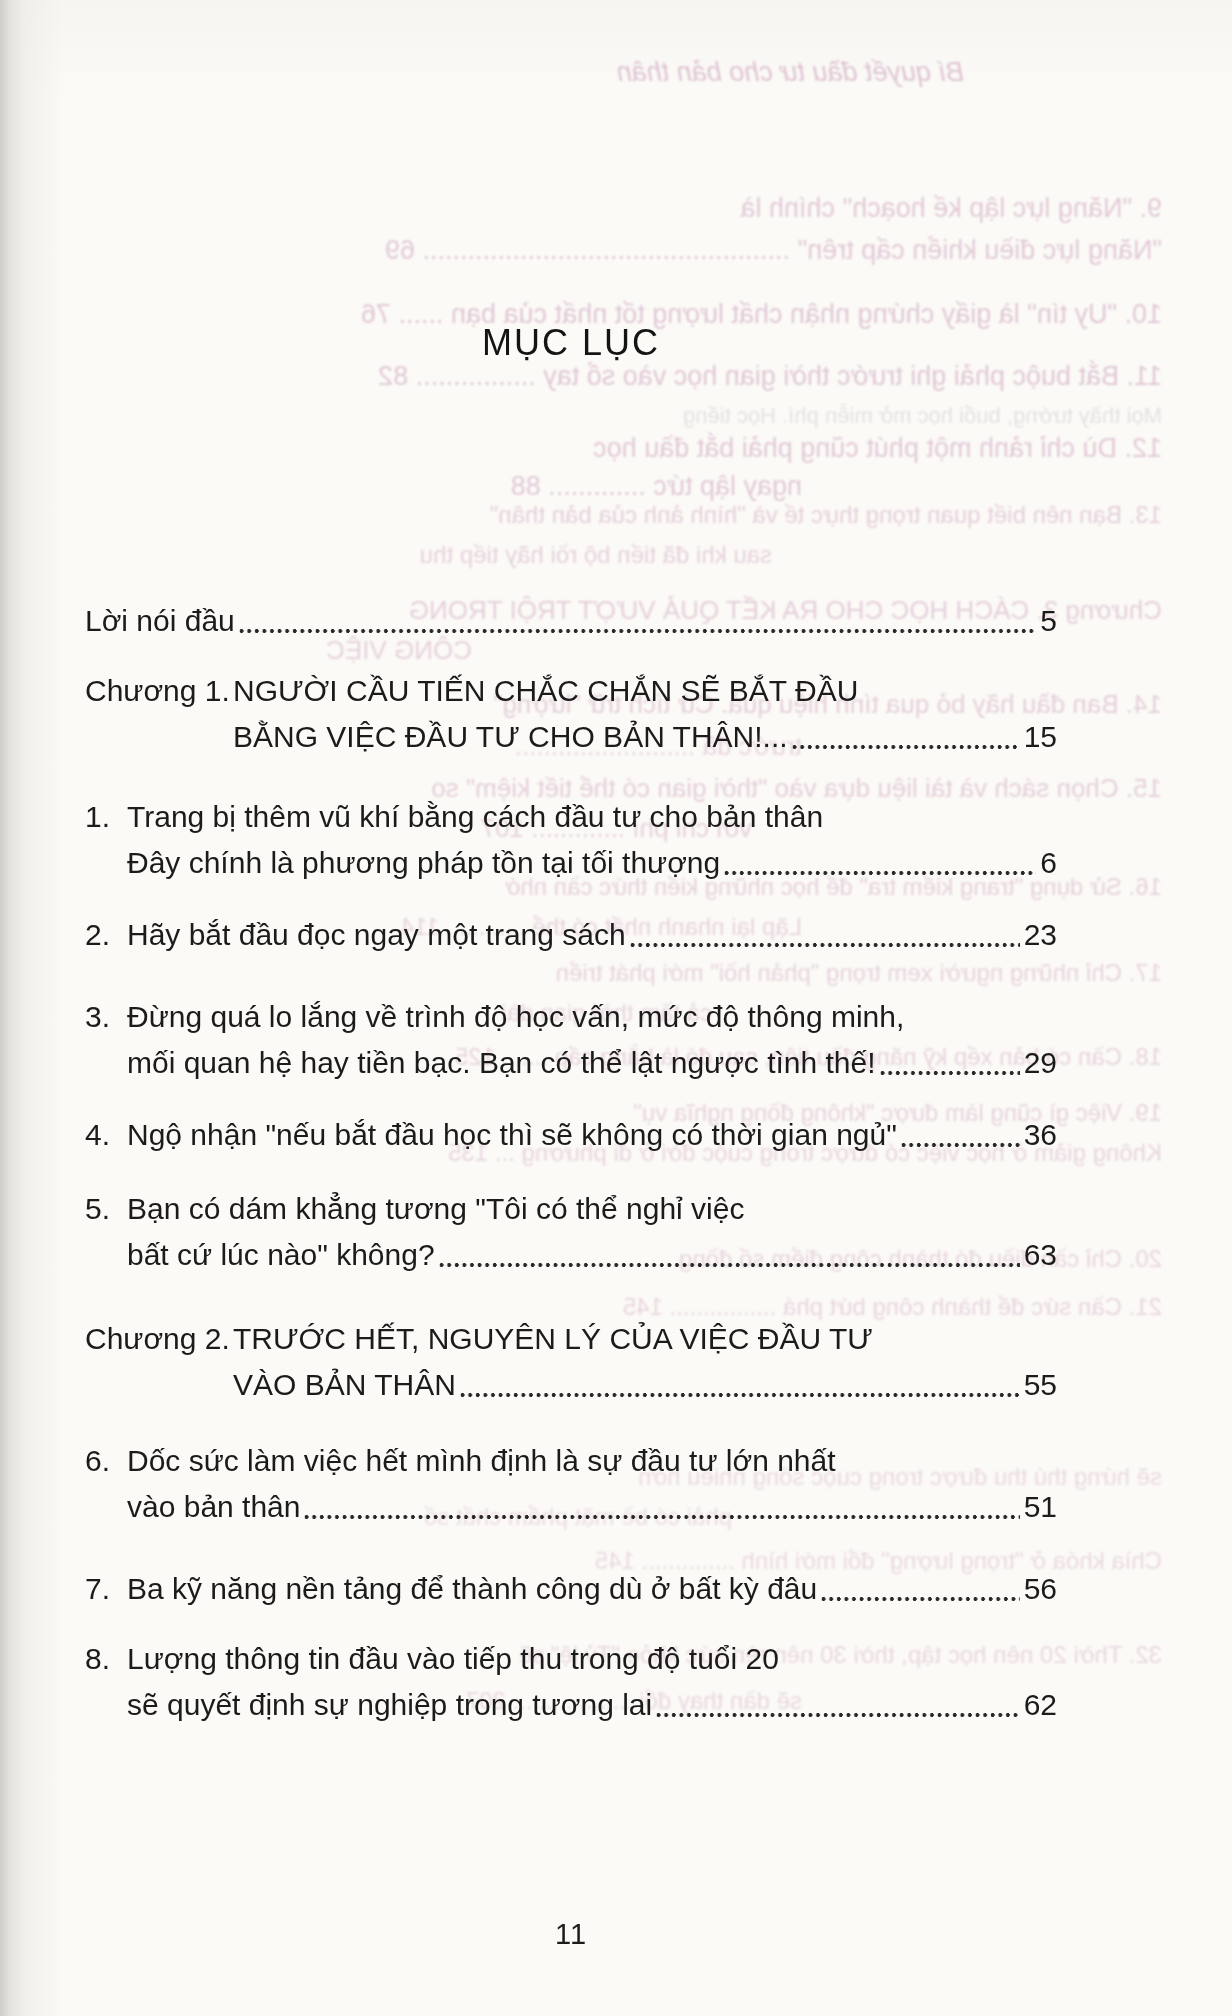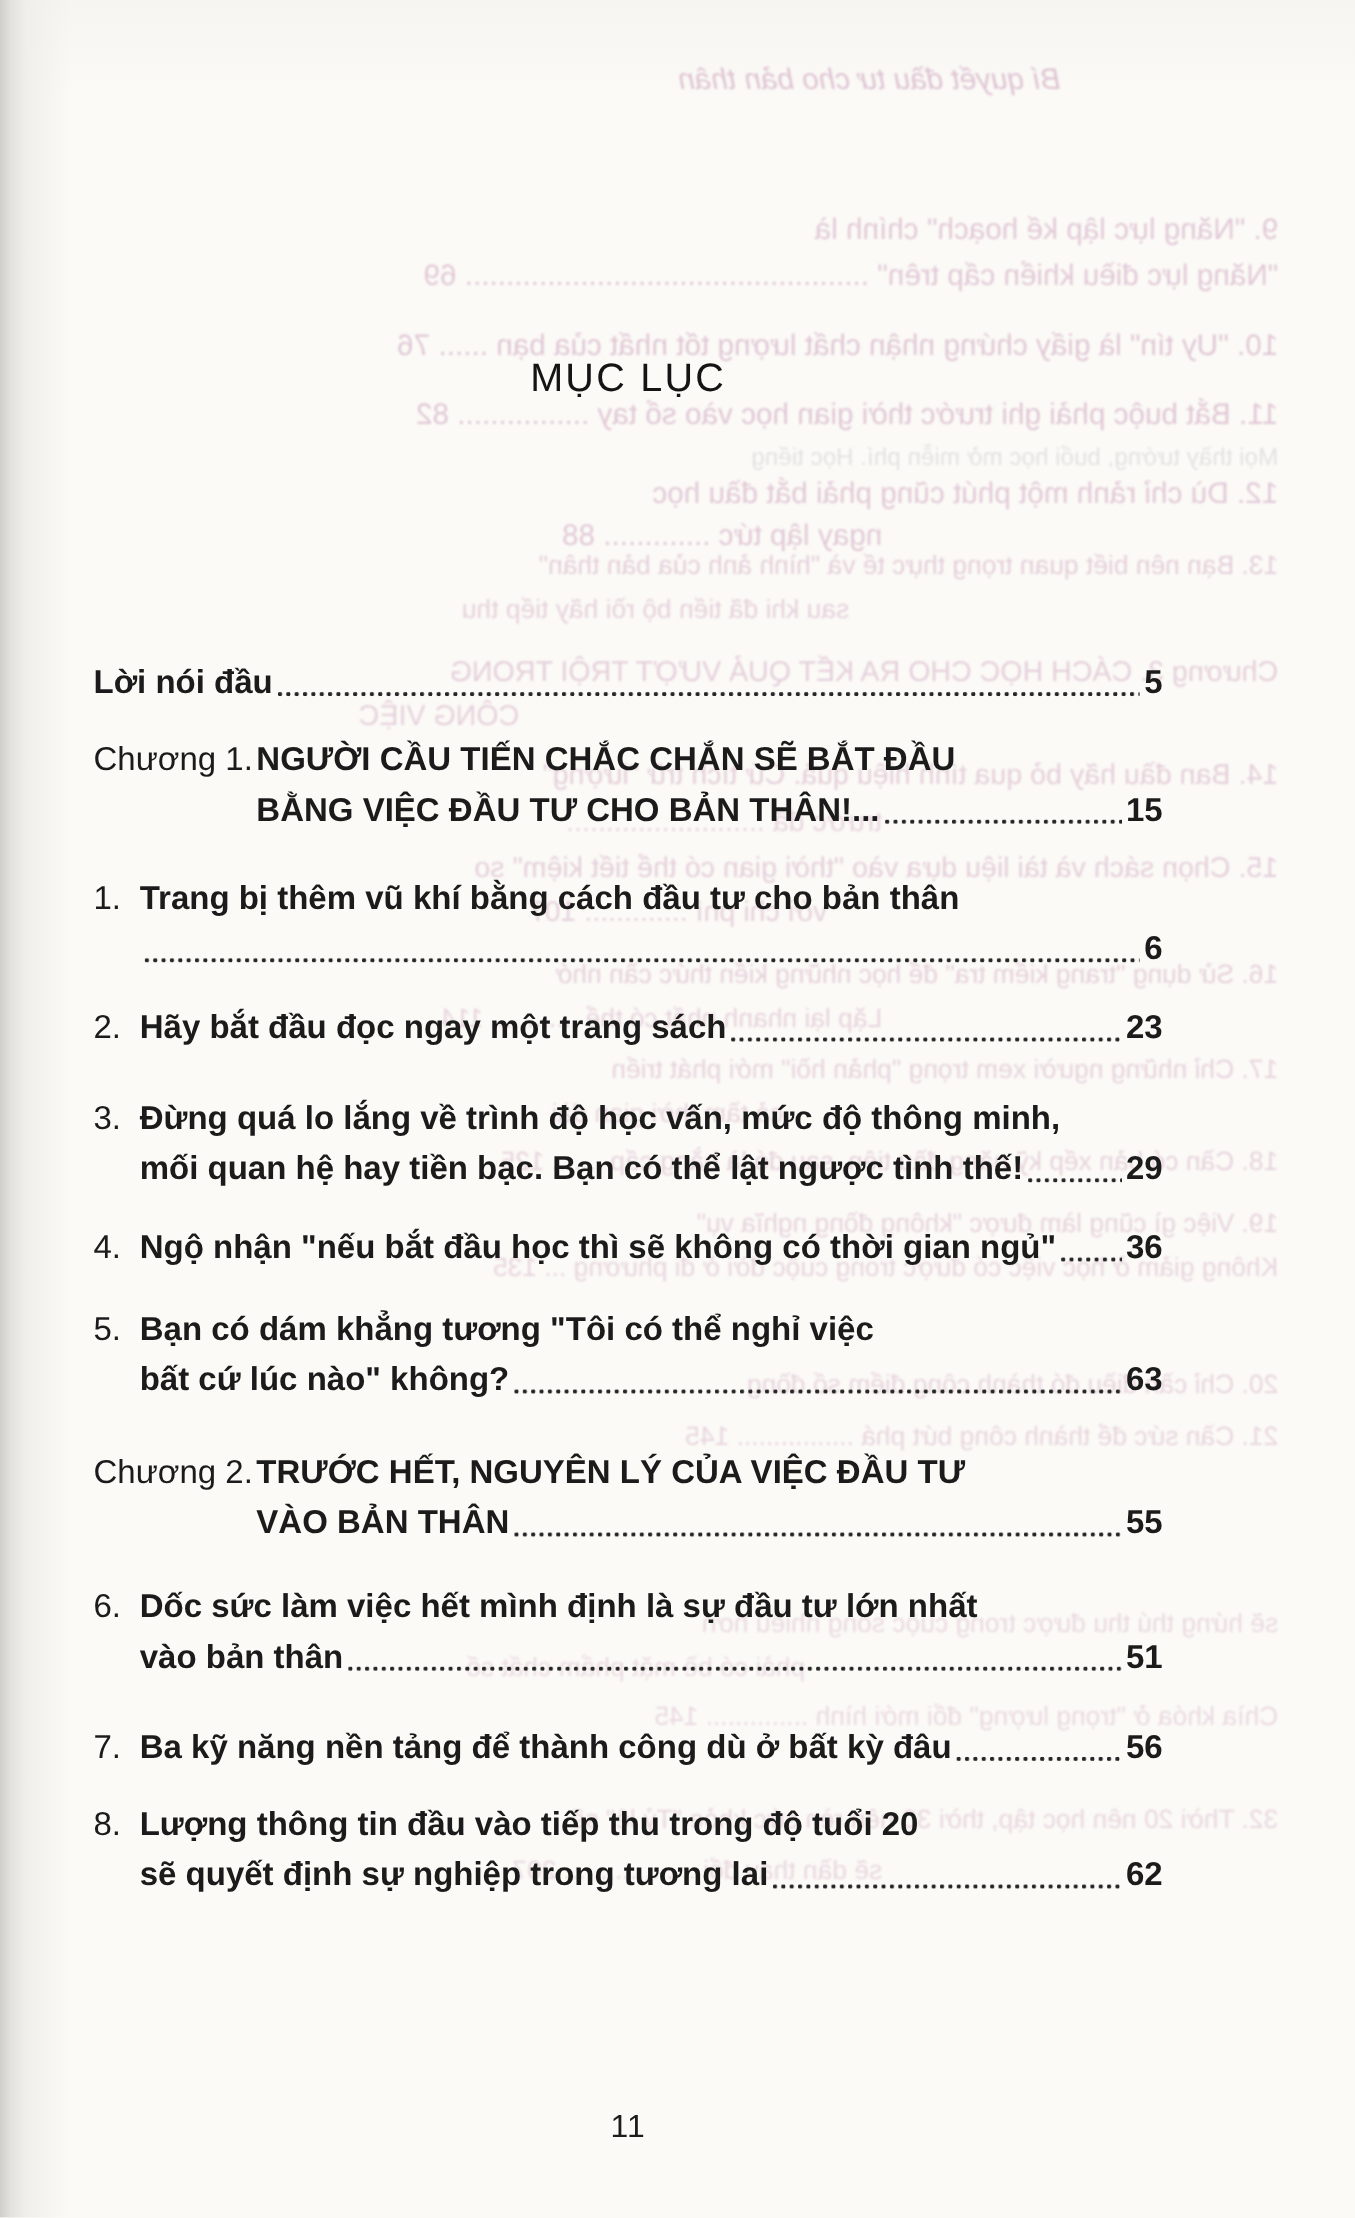--- a/index.html
+++ b/index.html
@@ -31,21 +31,21 @@
     color:#141414;font-weight:500;
   }
   .toc{
     position:absolute;top:598px;left:85px;width:972px;
     color:#1b1b1b;font-size:30px;line-height:46px;
   }
   .entry{position:relative;}
   .entry.item{padding-left:42px;}
   .entry.chapter{padding-left:148px;}
   .entry .num{position:absolute;left:0;top:0;white-space:nowrap;}
-  .line{display:flex;align-items:baseline;font-weight:bold;}
+  .line{display:flex;align-items:baseline;}
   .text{white-space:pre-wrap;}
   .leader{
     flex:1 1 auto;min-width:30px;height:12px;align-self:flex-end;
     margin:0 4px 7px 3px;
     background-image:radial-gradient(circle at 3.5px 6px,#262626 1.7px,rgba(0,0,0,0) 2.2px);
     background-size:7.6px 12px;background-repeat:repeat-x;
   }
   .page-col{white-space:nowrap;}
   
   .toc .entry:nth-child(2){margin-top:24px;}
@@ -123,20 +123,21 @@
         <span class="leader"></span>
         <span class="page-col">15</span>
       </div>
     </div>
     <div class="entry item">
       <span class="num">1.</span>
       <div class="line">
         <span class="text">Trang bị thêm vũ khí bằng cách đầu tư cho bản thân</span>
       </div>
       <div class="line">
+        <span class="text">Đây chính là phương pháp tồn tại tối thượng</span>
         <span class="leader"></span>
         <span class="page-col">6</span>
       </div>
     </div>
     <div class="entry item">
       <span class="num">2.</span>
       <div class="line">
         <span class="text">Hãy bắt đầu đọc ngay một trang sách</span>
         <span class="leader"></span>
         <span class="page-col">23</span>

